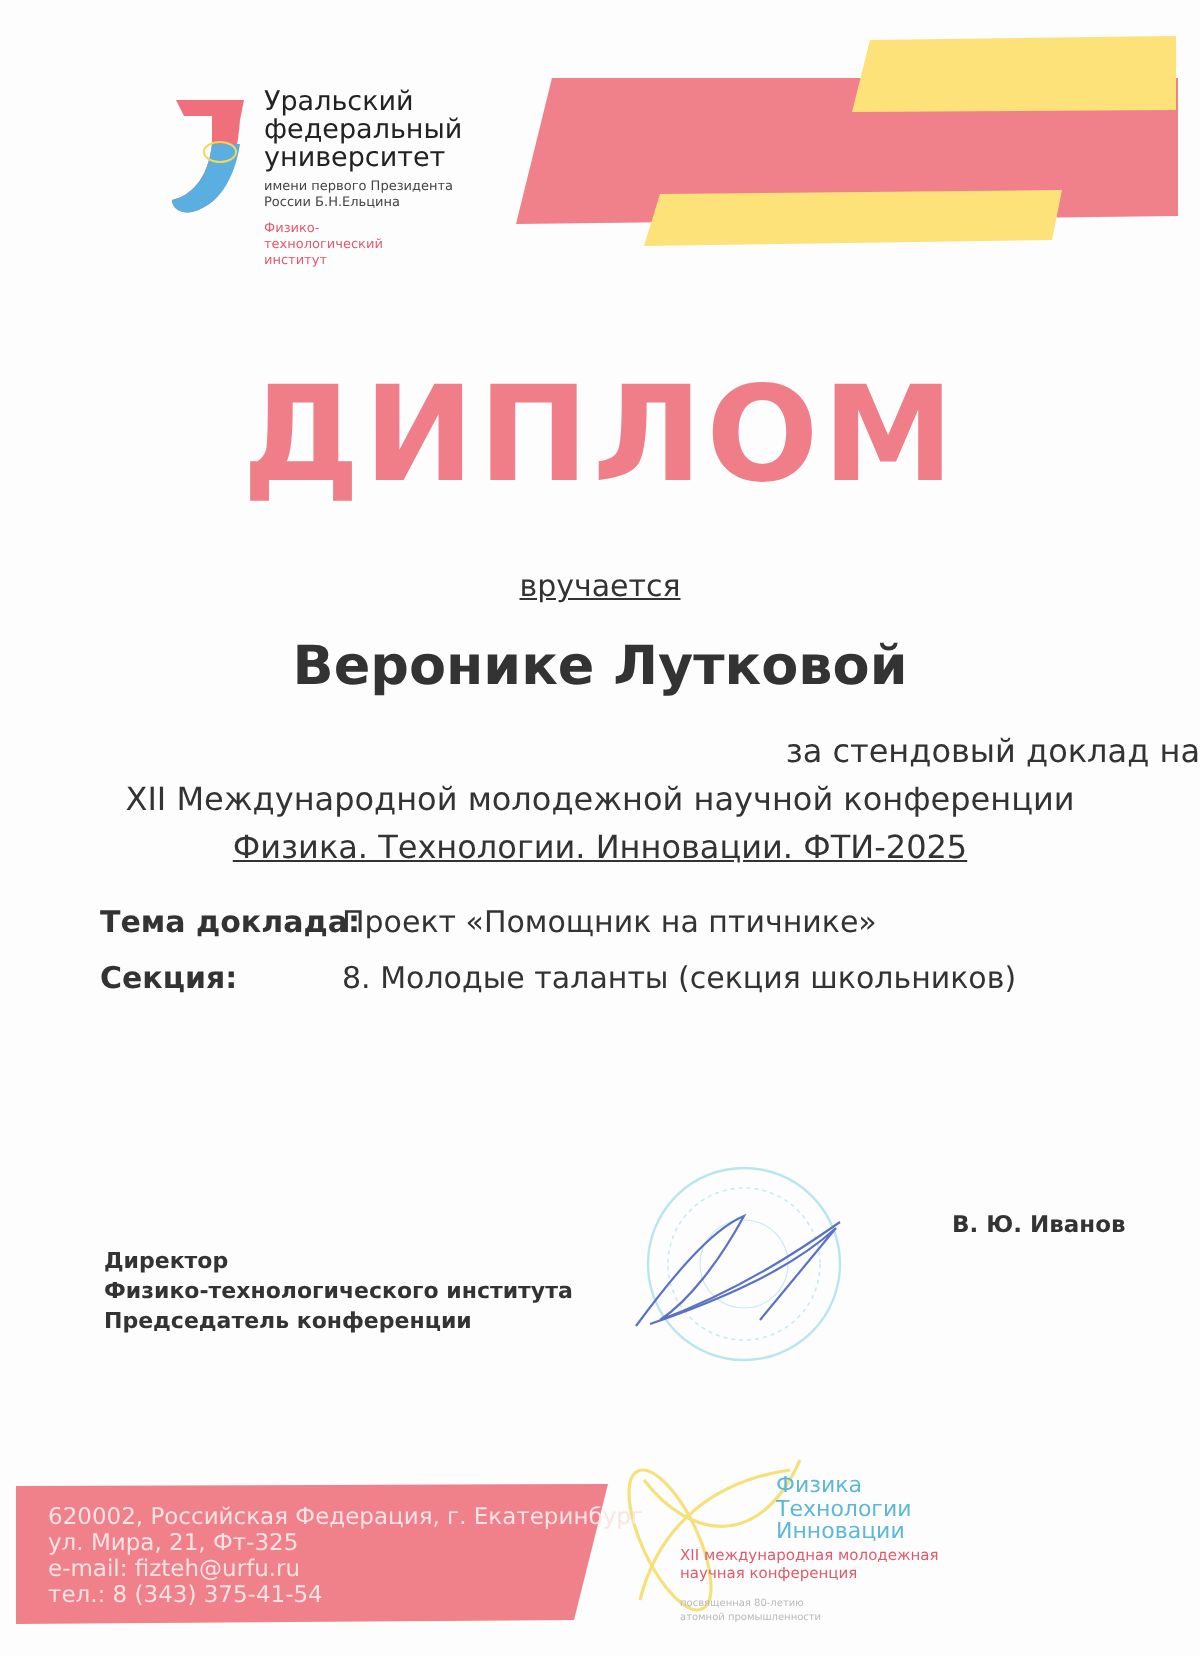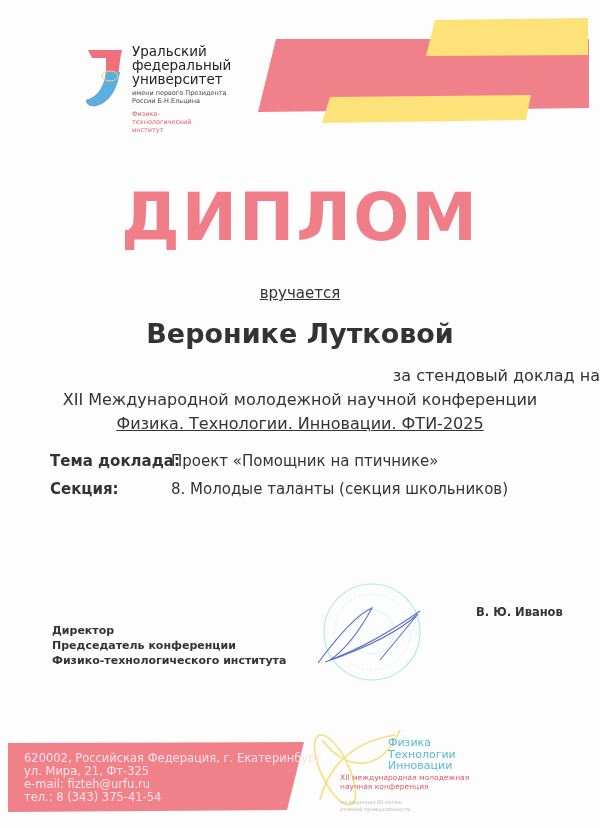--- a/index.html
+++ b/index.html
@@ -83,22 +83,22 @@
 <div class="abs center line l2">XII Международной молодежной научной конференции</div>
 <div class="abs center line l3">Физика. Технологии. Инновации. ФТИ-2025</div>
 
 <div class="abs field-label r1">Тема доклада:</div>
 <div class="abs field-value r1">Проект «Помощник на птичнике»</div>
 <div class="abs field-label r2">Секция:</div>
 <div class="abs field-value r2">8. Молодые таланты (секция школьников)</div>
 
 <div class="abs sig">
   <div>Директор</div>
+  <div>Физико-технологического института</div>
   <div>Председатель конференции</div>
-  <div>Физико-технологического института</div>
 </div>
 <div class="abs signer">В. Ю. Иванов</div>
 
 <div class="abs addr">
   <div>620002, Российская Федерация, г. Екатеринбург</div>
   <div>ул. Мира, 21, Фт-325</div>
   <div>e-mail: fizteh@urfu.ru</div>
   <div>тел.: 8 (343) 375-41-54</div>
 </div>
 

